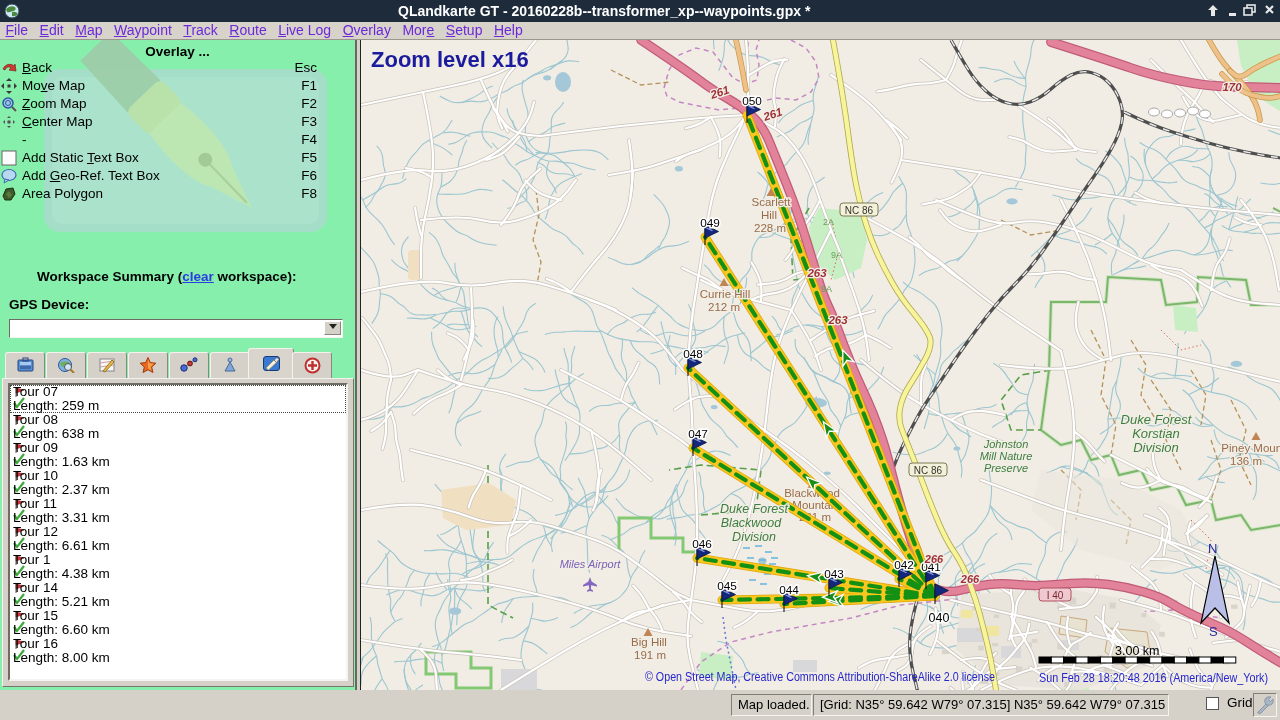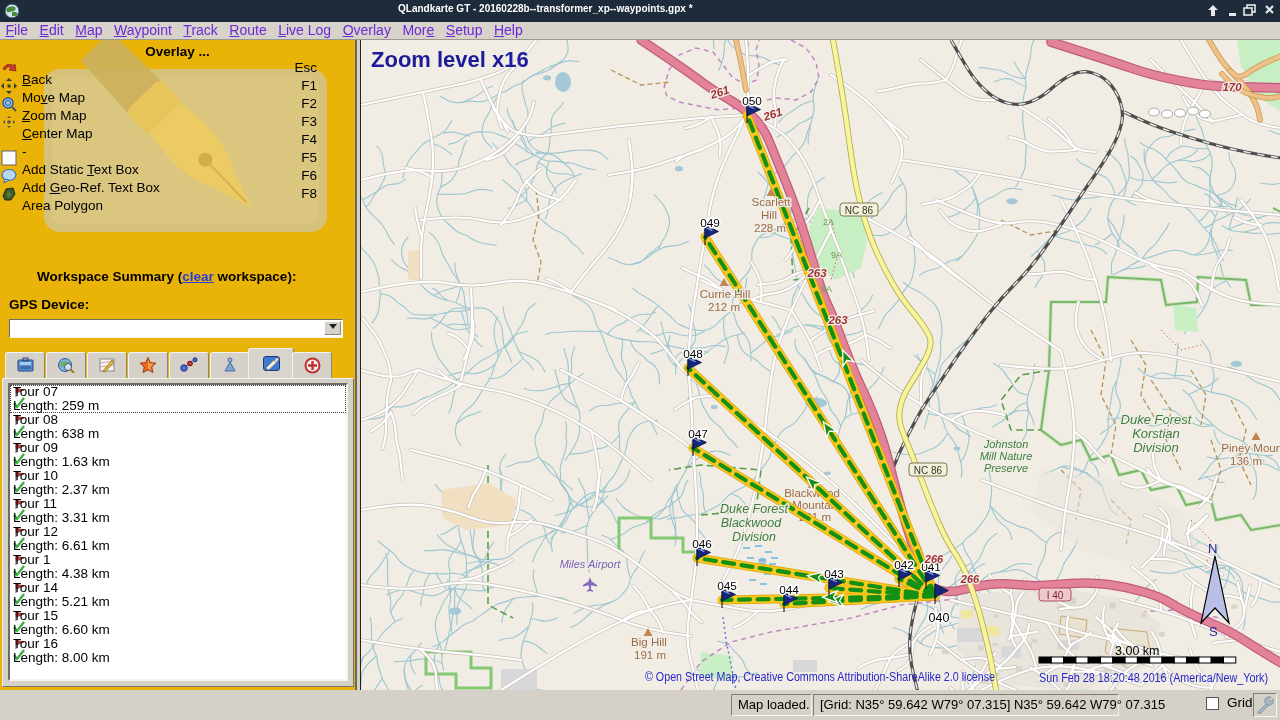--- a/index.html
+++ b/index.html
@@ -1,24 +1,24 @@
 <!DOCTYPE html>
 <html><head><meta charset="utf-8"><style>
 * { margin:0; padding:0; box-sizing:border-box; }
 html,body { width:1280px; height:720px; overflow:hidden; font-family:"Liberation Sans", sans-serif; background:#d5d1c8; }
 #titlebar { position:absolute; left:0; top:0; width:1280px; height:22px; background:#1d2b3a; color:#fff; }
-#titlebar .t { position:absolute; left:398px; top:3px; font-size:10px; font-weight:bold; }
+#titlebar .t { position:absolute; left:398px; top:3px; font-size:14px; font-weight:bold; }
 #menubar { position:absolute; left:0; top:22px; width:1280px; height:18px; background:#d7d3ca; border-bottom:1px solid #9b978e; font-size:14px; color:#6d28d9; }
 .mi { margin:0 0 0 11.5px; display:inline-block; }
 #menubar .wrap { position:absolute; left:-6px; top:0px; }
-#leftpanel { position:absolute; left:0; top:40px; width:357px; height:650px; background:#eab308; border-right:2px solid #6a675f; }
+#leftpanel { position:absolute; left:0; top:40px; width:357px; height:650px; background:#86efac; border-right:2px solid #6a675f; }
 #lhead { text-align:center; font-weight:bold; font-size:13.5px; padding-top:4px; height:19px; }
 .lrow { position:relative; height:18px; font-size:13.5px; }
 .ricon { position:absolute; left:1px; top:1px; width:17px; height:16px; }
-.rlabel { position:absolute; left:22px; top:1px;margin-top:12px; }
+.rlabel { position:absolute; left:22px; top:1px; }
 .rkey { position:absolute; right:38px; top:1px; }
 #wssum { position:absolute; left:9px; top:229px; font-weight:bold; font-size:13.5px;margin-left:28px; }
 #wssum a { color:#2a3de0; }
 #gpsdev { position:absolute; left:9px; top:257px; font-weight:bold; font-size:13.5px; }
 #combo { position:absolute; left:9px; top:279px; width:334px; height:19px; background:#fff; border-top:1.5px solid #6f6c64; border-left:1.5px solid #6f6c64; border-bottom:1.5px solid #f6f4f0; border-right:1.5px solid #f6f4f0; }
 #combo .btn { position:absolute; right:1px; top:1px; width:17px; height:14px; background:#d5d1c8; border:1px solid #8a877f; border-top-color:#fff; border-left-color:#fff; }
 #combo .arr { position:absolute; right:5px; top:4px; width:0; height:0; border-left:4px solid transparent; border-right:4px solid transparent; border-top:5px solid #222; }
 #tabbar { position:absolute; left:2px; top:308px; width:353px; height:30px; }
 .tab { position:absolute; bottom:0px; width:40px; height:26px; background:#d5d1c8; border:1px solid #8a877f; border-bottom:none; border-top-color:#f4f2ee; border-left-color:#f4f2ee; border-radius:3px 3px 0 0; text-align:center; padding-top:4px; }
 .tab.sel { height:30px; padding-top:6px; background:#d9d5cc; }
@@ -26,21 +26,21 @@
 #tabframe { position:absolute; left:2px; top:338px; width:352px; height:309px; background:#d5d1c8; border:1px solid #f4f2ee; border-right-color:#77746c; border-bottom-color:#77746c; }
 #listbox { position:absolute; left:5px; top:4px; width:340px; height:298px; background:#fff; border-top:2px solid #6f6c64; border-left:2px solid #6f6c64; border-bottom:2px solid #f6f4f0; border-right:2px solid #f6f4f0; overflow:hidden; }
 .titem { position:relative; height:28px; font-size:13.5px; color:#000; }
 .titem svg { position:absolute; left:3px; top:2px; }
 .ttext { position:absolute; left:3px; top:0px; line-height:14px; }
 .titem.focus { outline:1px dotted #444; outline-offset:-1px; }
 #mapwrap { position:absolute; left:360px; top:40px; width:920px; height:650px; border-left:1px solid #222; border-bottom:2px solid #111; }
 #statusbar { position:absolute; left:0; top:690px; width:1280px; height:30px; background:#d5d1c8; font-size:13.5px; }
 .sbox { position:absolute; top:4px; height:22px; border-top:1px solid #827f77; border-left:1px solid #827f77; border-bottom:1px solid #f6f4f0; border-right:1px solid #f6f4f0; padding:2px 6px 0 6px; }
 #sb1 { left:731px; width:81px; white-space:nowrap; font-size:13px;text-align:right; }
-#sb2 { left:813px; width:306px; white-space:nowrap; font-size:13px; }
+#sb2 { left:813px; width:356px; white-space:nowrap; font-size:13px; }
 #grid { position:absolute; left:1206px; top:7px; width:13px; height:13px; background:#fff; border:1px solid #555; }
 #gridlbl { position:absolute; left:1227px; top:5px; }
 #wrench { position:absolute; left:1253px; top:3px; width:24px; height:24px; border:1px solid #f6f4f0; border-top-color:#827f77; border-left-color:#827f77; }
 .tab:nth-child(1){left:3px;}.tab:nth-child(2){left:44px;}.tab:nth-child(3){left:85px;}.tab:nth-child(4){left:126px;}.tab:nth-child(5){left:167px;}.tab:nth-child(6){left:208px;}.tab:nth-child(7){left:246px;width:46px;}.tab:nth-child(8){left:290px;}</style></head><body>
 <div id="titlebar">
  <svg width="16" height="16" viewBox="0 0 16 16" style="position:absolute;left:4px;top:3px">
       <circle cx="8" cy="8" r="7" fill="#cfe8f7" stroke="#345"></circle>
       <path d="M2 6 Q6 2 11 4 Q13 7 9 8 Q4 10 3 9 Z" fill="#4a8a3a"></path>
       <path d="M8 9 Q12 8 14 11 Q11 14 8 13 Z" fill="#4a8a3a"></path>
     </svg>

